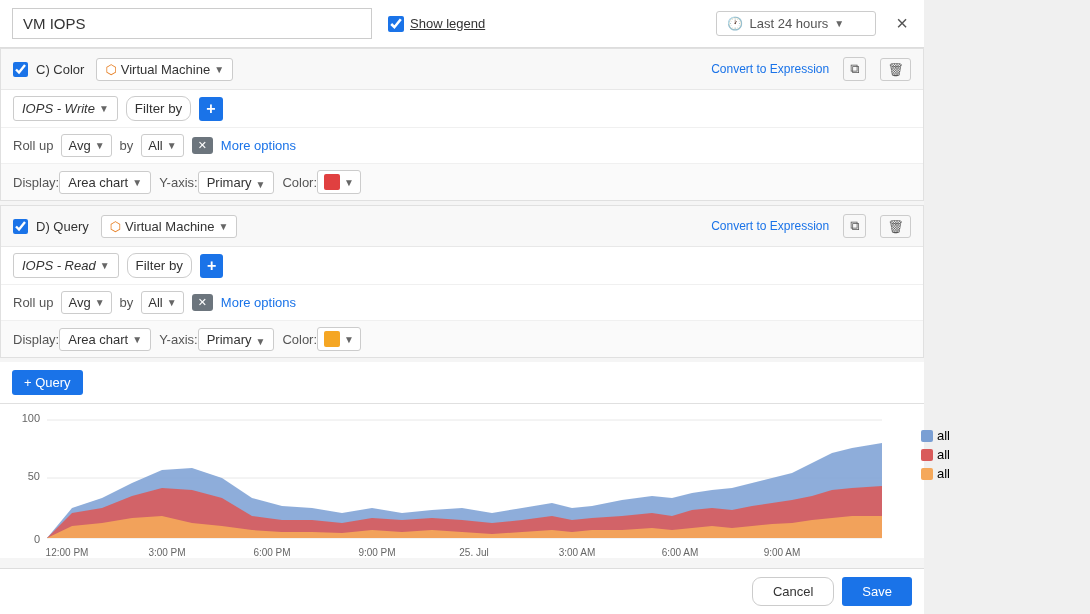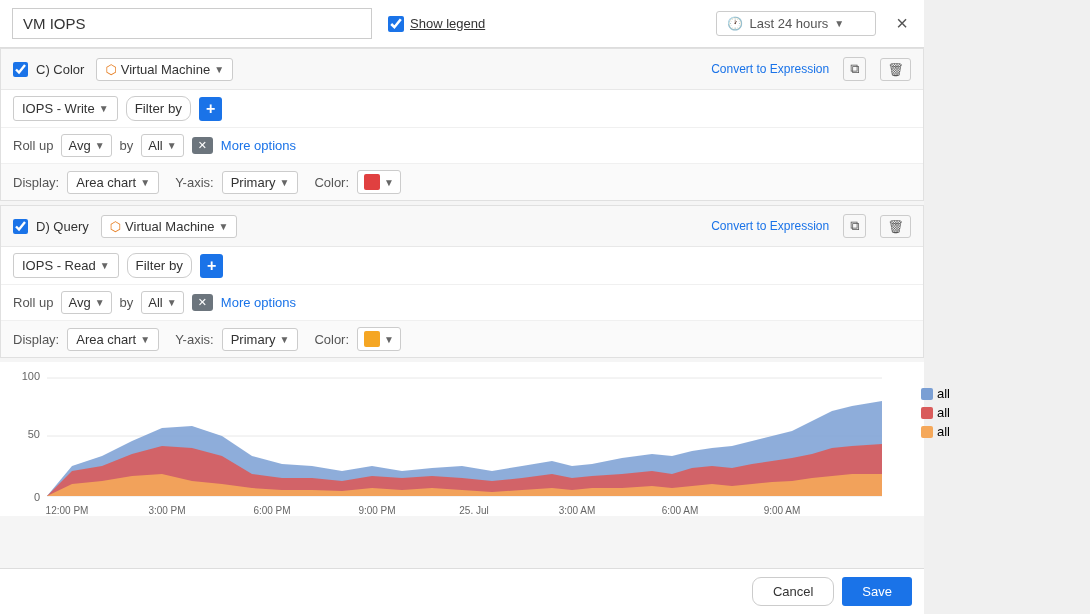--- a/index.html
+++ b/index.html
@@ -22,35 +22,35 @@
     .query-block { background: #fff; margin-bottom: 4px; border: 1px solid #e0e0e0; }
     .query-header { display: flex; align-items: center; padding: 8px 12px; background: #f8f8f8; border-bottom: 1px solid #e8e8e8; gap: 8px; }
     .query-checkbox { width: 15px; height: 15px; accent-color: #1a73e8; }
     .query-label { font-weight: 500; color: #333; margin-right: 4px; }
     .vm-dropdown { display: flex; align-items: center; gap: 4px; border: 1px solid #ccc; border-radius: 3px; padding: 3px 8px; background: #fff; cursor: pointer; color: #333; }
     .vm-icon { color: #e67e22; font-size: 13px; }
     .convert-link { margin-left: auto; color: #1a73e8; cursor: pointer; text-decoration: none; font-size: 12px; }
     .icon-btn { background: none; border: 1px solid #ccc; border-radius: 3px; cursor: pointer; padding: 3px 6px; font-size: 13px; color: #555; margin-left: 6px; }
 
     .query-row { display: flex; align-items: center; padding: 6px 12px; gap: 8px; border-bottom: 1px solid #f0f0f0; }
-    .metric-dropdown { display: flex; align-items: center; gap: 4px; border: 1px solid #ccc; border-radius: 3px; padding: 4px 8px; background: #fff; cursor: pointer; color: #333; }
+    .metric-dropdown { display: flex; align-items: center; gap: 4px; border: 1px solid #ccc; border-radius: 3px; padding: 4px 8px; background: #fff; cursor: pointer; color: #333; font-style: italic; }
     .filter-btn { border: 1px solid #ccc; border-radius: 9px; padding: 4px 8px; background: #fff; cursor: pointer; color: #333; }
     .add-filter-btn { background: #1a73e8; border: none; border-radius: 3px; padding: 3px 7px; color: #fff; cursor: pointer; font-size: 16px; font-weight: bold; }
 
     .rollup-row { display: flex; align-items: center; padding: 6px 12px; gap: 8px; border-bottom: 1px solid #f0f0f0; }
     .rollup-label { color: #555; }
     .small-select { border: 1px solid #ccc; border-radius: 3px; padding: 3px 6px; background: #fff; color: #333; cursor: pointer; display: flex; align-items: center; gap: 4px; }
     .x-btn { background: #6c757d; border: none; border-radius: 3px; padding: 2px 6px; color: #fff; cursor: pointer; font-size: 11px; }
     .more-options-link { color: #1a73e8; cursor: pointer; text-decoration: none; }
 
-    .display-row { display: flex; align-items: center; padding: 6px 12px; gap: 8px; background: #fafafa; }
+    .display-row { display: flex; align-items: center; padding: 6px 12px; background: #fafafa; }
     .display-label { color: #555; }
     .chart-dropdown { display: flex; align-items: center; gap: 4px; border: 1px solid #ccc; border-radius: 3px; padding: 3px 8px; background: #fff; cursor: pointer; color: #333; }
     .axis-label { color: #555; margin-left: 8px; }
-    .axis-dropdown { display: flex; align-items: center; gap: 4px; border: 1px solid #ccc; border-radius: 3px; padding: 3px 8px; background: #fff; cursor: pointer; color: #333; }
+    .axis-dropdown { display: flex; align-items: flex-end; gap: 4px; border: 1px solid #ccc; border-radius: 3px; padding: 3px 8px; background: #fff; cursor: pointer; color: #333; }
     .color-label { color: #555; margin-left: 8px; }
     .color-swatch-btn { display: flex; align-items: center; gap: 4px; border: 1px solid #ccc; border-radius: 3px; padding: 3px 6px; background: #fff; cursor: pointer; }
     .color-swatch { width: 16px; height: 16px; border-radius: 2px; }
     .chevron { font-size: 10px; color: #666; }
 
     
     .add-query-row { padding: 8px 12px; background: #fff; border-bottom: 1px solid #e0e0e0; }
     .add-query-btn { background: #1a73e8; border: none; border-radius: 3px; padding: 5px 12px; color: #fff; cursor: pointer; font-size: 13px; display: flex; align-items: center; gap: 4px; }
 
     
@@ -180,20 +180,23 @@
           <span class="chevron">▼</span>
         </div>
         <span class="color-label">Color:</span>
         <div class="color-swatch-btn">
           <div class="color-swatch" style="background:#f5a623;"></div>
           <span class="chevron">▼</span>
         </div>
       </div>
     </div>
 
+    <div class="add-query-row">
+      <button class="add-query-btn">+ Query</button>
+    </div>
 
     <div style="background:#fff; padding: 4px 12px 0 12px;">
       <svg width="880" height="150" style="display:block;">
 
         <text x="28" y="14" font-size="11" fill="#666" text-anchor="end">100</text>
         <text x="28" y="72" font-size="11" fill="#666" text-anchor="end">50</text>
         <text x="28" y="135" font-size="11" fill="#666" text-anchor="end">0</text>
 
         <line x1="35" y1="12" x2="870" y2="12" stroke="#e8e8e8" stroke-width="1"></line>
         <line x1="35" y1="70" x2="870" y2="70" stroke="#e8e8e8" stroke-width="1"></line>

